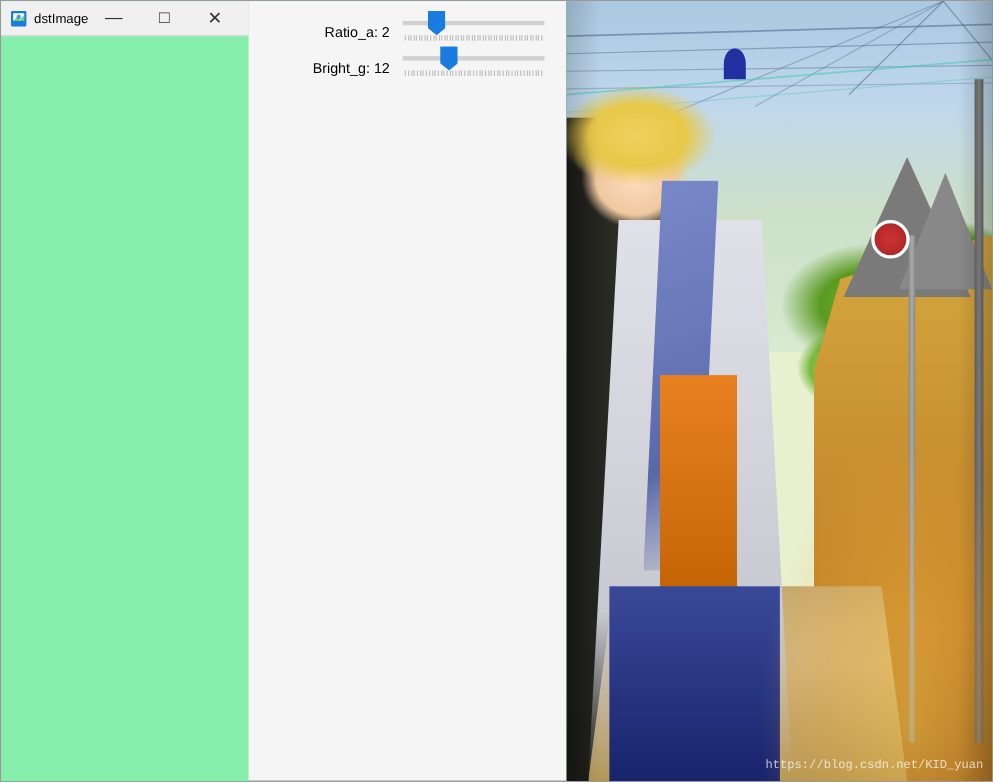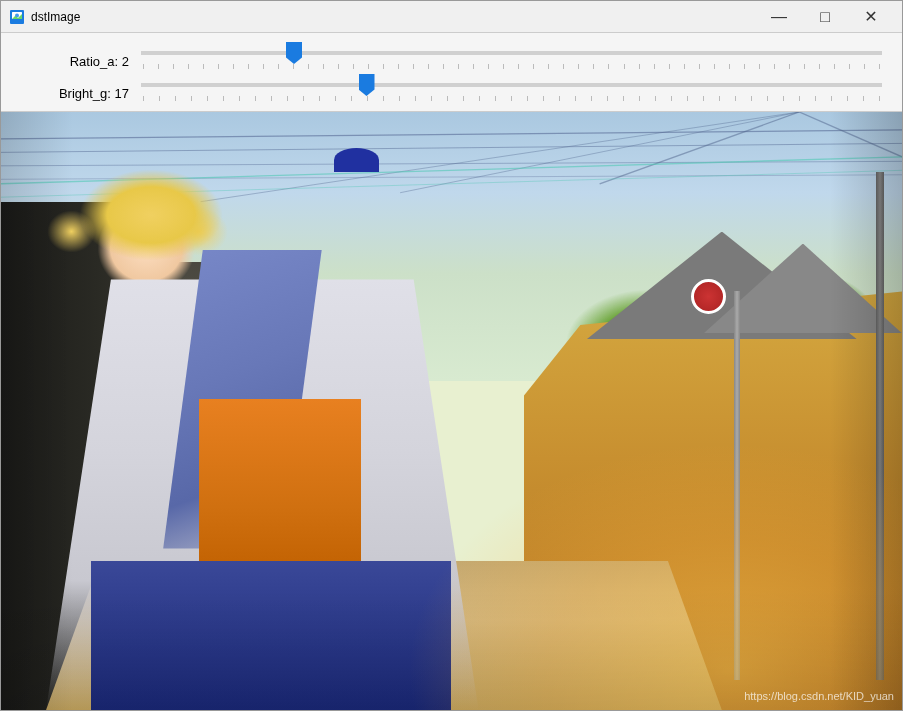--- a/index.html
+++ b/index.html
@@ -13,21 +13,21 @@
       justify-content: center;
       min-height: 100vh;
     }
 
     .window {
       width: 903px;
       height: 711px;
       border: 1px solid #999;
       box-shadow: 2px 2px 8px rgba(0,0,0,0.4);
       display: flex;
-      flex-direction: column;
+      flex-direction: row;
       background: #86efac;
     }
 
     
     .titlebar {
       height: 32px;
       background: #f0f0f0;
       border-bottom: 1px solid #ccc;
       display: flex;
       align-items: center;
@@ -188,21 +188,21 @@
         radial-gradient(ellipse 100px 70px at 85% 50%, #6aac30 0%, #4a8c10 50%, transparent 70%);
     }
 
     
     .watermark {
       position: absolute;
       bottom: 8px;
       right: 8px;
       font-size: 11px;
       color: rgba(255,255,255,0.7);
-      font-family: Liberation Sans, sans-serif;
+      font-family: Liberation Mono, monospace;
     }
 
     
     .pole {
       position: absolute;
       right: 18%;
       top: 30%;
       width: 6px;
       height: 65%;
       background: linear-gradient(90deg, #888 0%, #aaa 50%, #888 100%);
@@ -317,21 +317,21 @@
           <span class="tick"></span>
             <span class="tick"></span>
             <span class="tick"></span>
           <span class="tick"></span>
             <span class="tick"></span>
         </div>
       </div>
     </div>
 
     <div class="slider-row">
-      <span class="slider-label">Bright_g: 17</span>
+      <span class="slider-label">Bright_g: 12</span>
       <div class="slider-track-container">
         <div class="slider-track">
           <input type="range" class="slider-input" min="0" max="100" value="30" style="">
         </div>
         <div class="slider-ticks">
           <span class="tick"></span>
             <span class="tick"></span>
             <span class="tick"></span>
           <span class="tick"></span>
             <span class="tick"></span>

